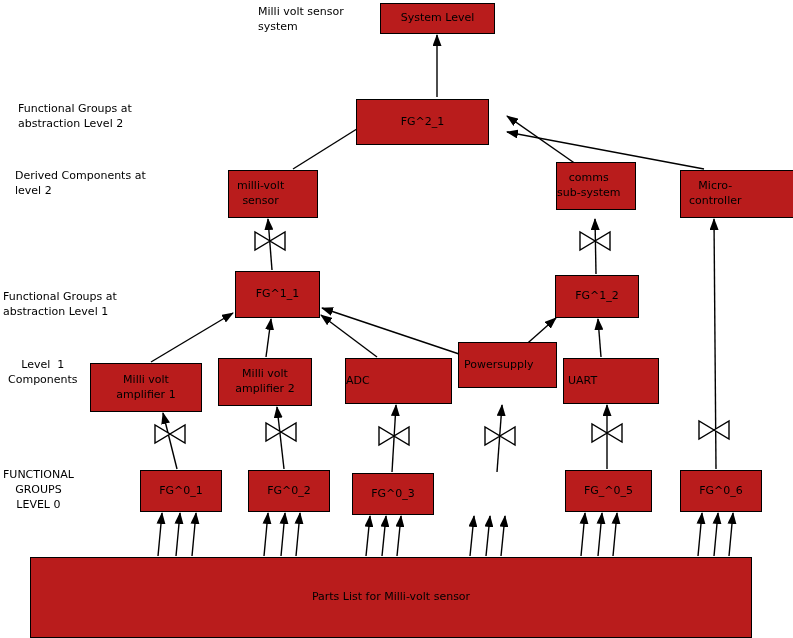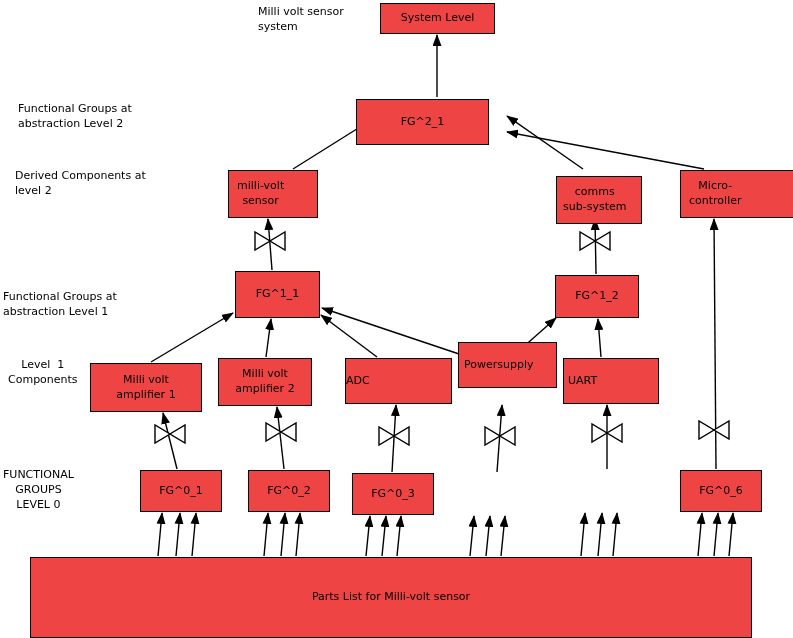--- a/index.html
+++ b/index.html
@@ -1,19 +1,19 @@
 <!DOCTYPE html>
 <html><head>
 <meta charset="utf-8">
 <style>
   html,body{margin:0;padding:0}
   body{font-family:"DejaVu Sans",sans-serif;background:#fff}
   #canvas{position:relative;width:793px;height:638px;background:#fff;overflow:hidden;font-size:11px;color:#000}
   svg.overlay{position:absolute;left:0;top:0}
-  .node{position:absolute;background:#ef4444;border:1.5px solid #000;display:flex;align-items:center;white-space:pre;line-height:1.35}
+  .node{position:absolute;background:#b91c1c;border:1.5px solid #000;display:flex;align-items:center;white-space:pre;line-height:1.35}
   .c{justify-content:center;text-align:center}
   .l{justify-content:flex-start;text-align:center}
   .label{position:absolute;white-space:pre;line-height:1.35}
   .tc{text-align:center}
 </style>
 </head>
 <body>
 
 <div id="canvas">
 
@@ -110,36 +110,37 @@
 Components</div>
   <div class="label tc" style="left:3px;top:468px">FUNCTIONAL
 GROUPS
 LEVEL 0</div>
 
   <div class="node c" style="left:380px;top:3px;width:113px;height:29px">System Level</div>
   <div class="node c" style="left:356px;top:99px;width:131px;height:44px">FG^2_1</div>
 
   <div class="node l" style="left:228px;top:170px;width:80px;height:46px;padding-left:8px">milli-volt
 sensor</div>
-  <div class="node l" style="left:556px;top:176px;width:78px;height:46px;padding-left:6px">comms
+  <div class="node l" style="left:556px;top:162px;width:78px;height:46px;">comms
 sub-system</div>
   <div class="node l" style="left:680px;top:170px;width:110px;height:46px;padding-left:8px">Micro-
 controller</div>
 
   <div class="node c" style="left:235px;top:271px;width:83px;height:45px">FG^1_1</div>
   <div class="node c" style="left:555px;top:275px;width:82px;height:41px">FG^1_2</div>
 
   <div class="node c" style="left:90px;top:363px;width:110px;height:47px">Milli volt
 amplifier 1</div>
   <div class="node c" style="left:218px;top:358px;width:92px;height:46px">Milli volt
 amplifier 2</div>
   <div class="node l" style="left:345px;top:358px;width:105px;height:44px;">ADC</div>
   <div class="node l" style="left:458px;top:342px;width:92px;height:44px;padding-left:5px">Powersupply</div>
   <div class="node l" style="left:563px;top:358px;width:90px;height:44px;padding-left:4px">UART</div>
 
   <div class="node c" style="left:140px;top:470px;width:80px;height:40px">FG^0_1</div>
   <div class="node c" style="left:248px;top:470px;width:80px;height:40px">FG^0_2</div>
   <div class="node c" style="left:352px;top:473px;width:80px;height:40px">FG^0_3</div>
+  <div class="node c" style="left:565px;top:470px;width:85px;height:40px">FG_^0_5</div>
   <div class="node c" style="left:680px;top:470px;width:80px;height:40px">FG^0_6</div>
 
   <div class="node c" style="left:30px;top:557px;width:720px;height:79px">Parts List for Milli-volt sensor</div>
 
 </div>
 
 </body></html>

